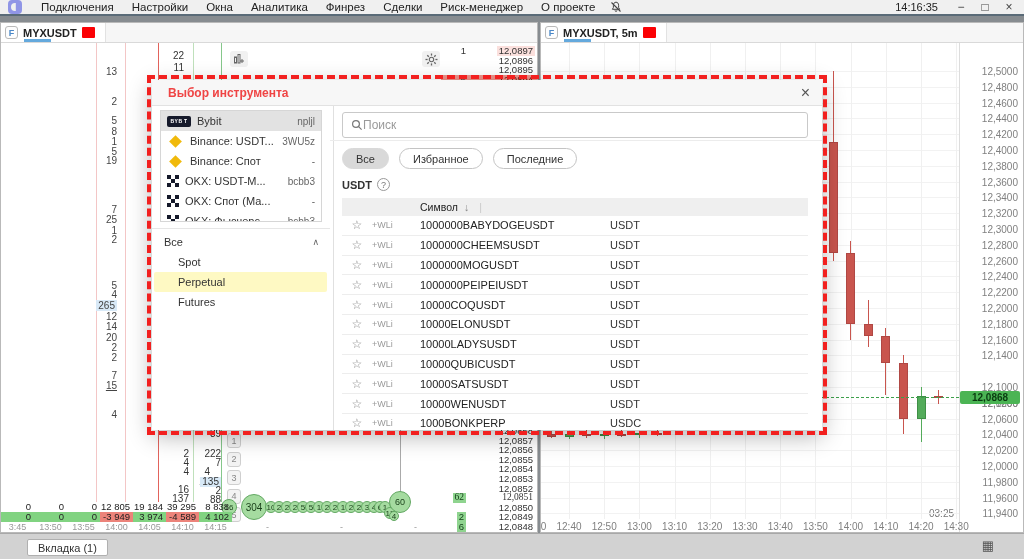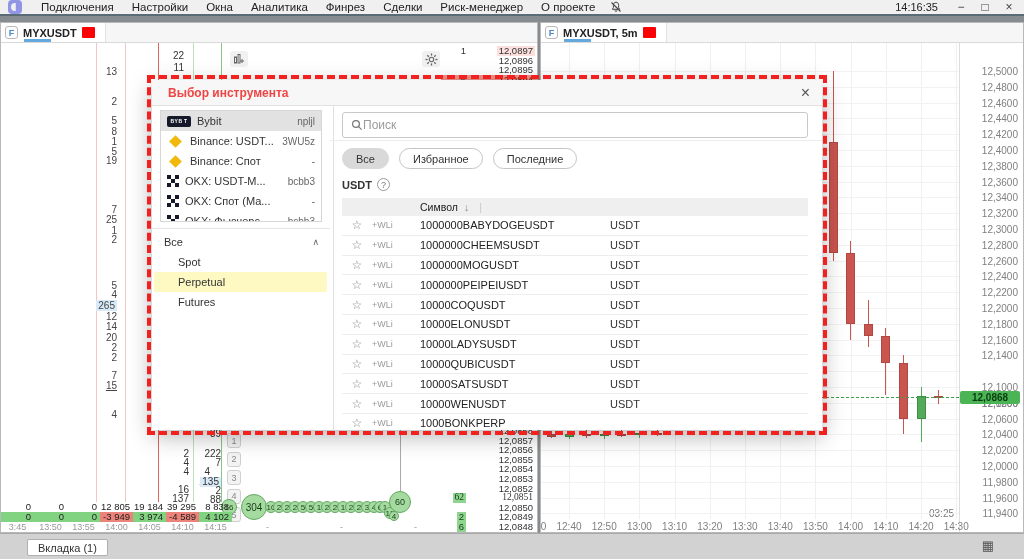--- a/index.html
+++ b/index.html
@@ -680,18 +680,19 @@
     <span class="c-star">☆</span>
     <span class="c-wli">+WLi</span>
     <span class="c-sym">10000WENUSDT</span>
     <span class="c-base">USDT</span>
   </div>
 
   <div class="trow">
     <span class="c-star">☆</span>
     <span class="c-wli">+WLi</span>
     <span class="c-sym">1000BONKPERP</span>
+    <span class="c-base">USDC</span>
   </div>
 </div>
       </div>
     </div>
   </div>
 </div>
 
 </body></html>

